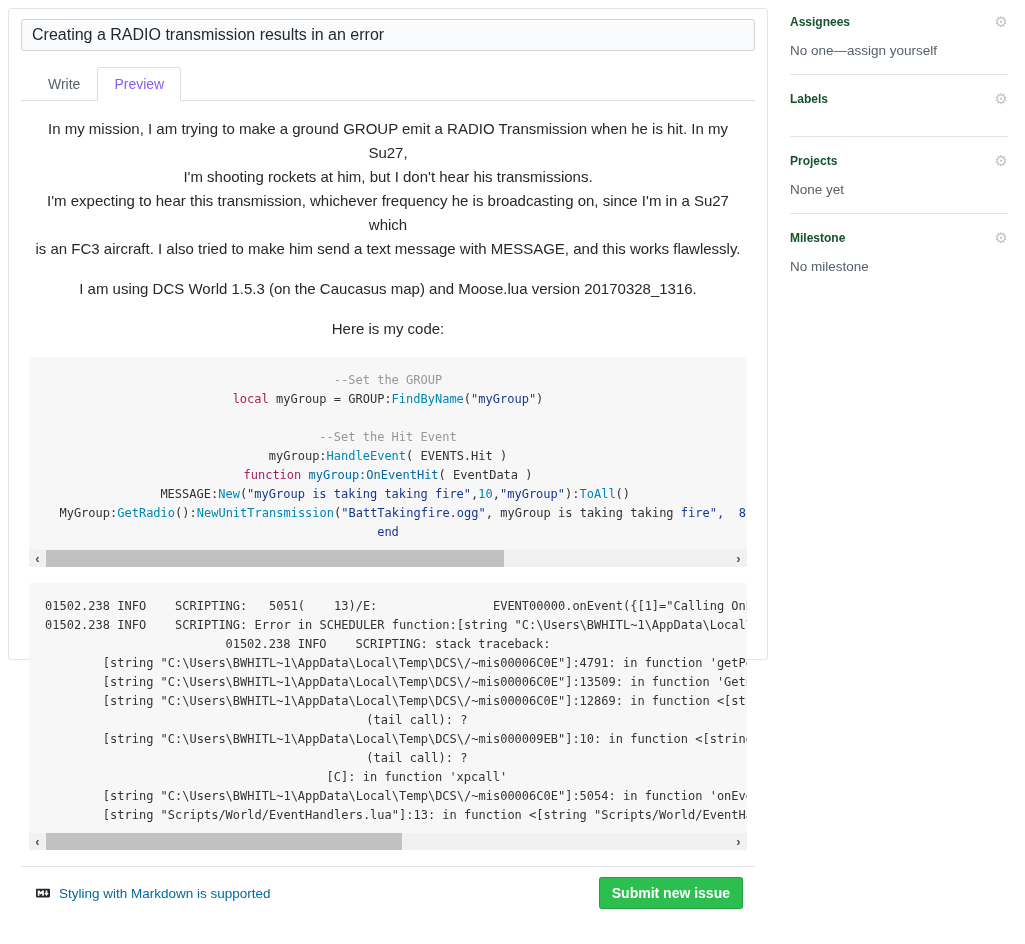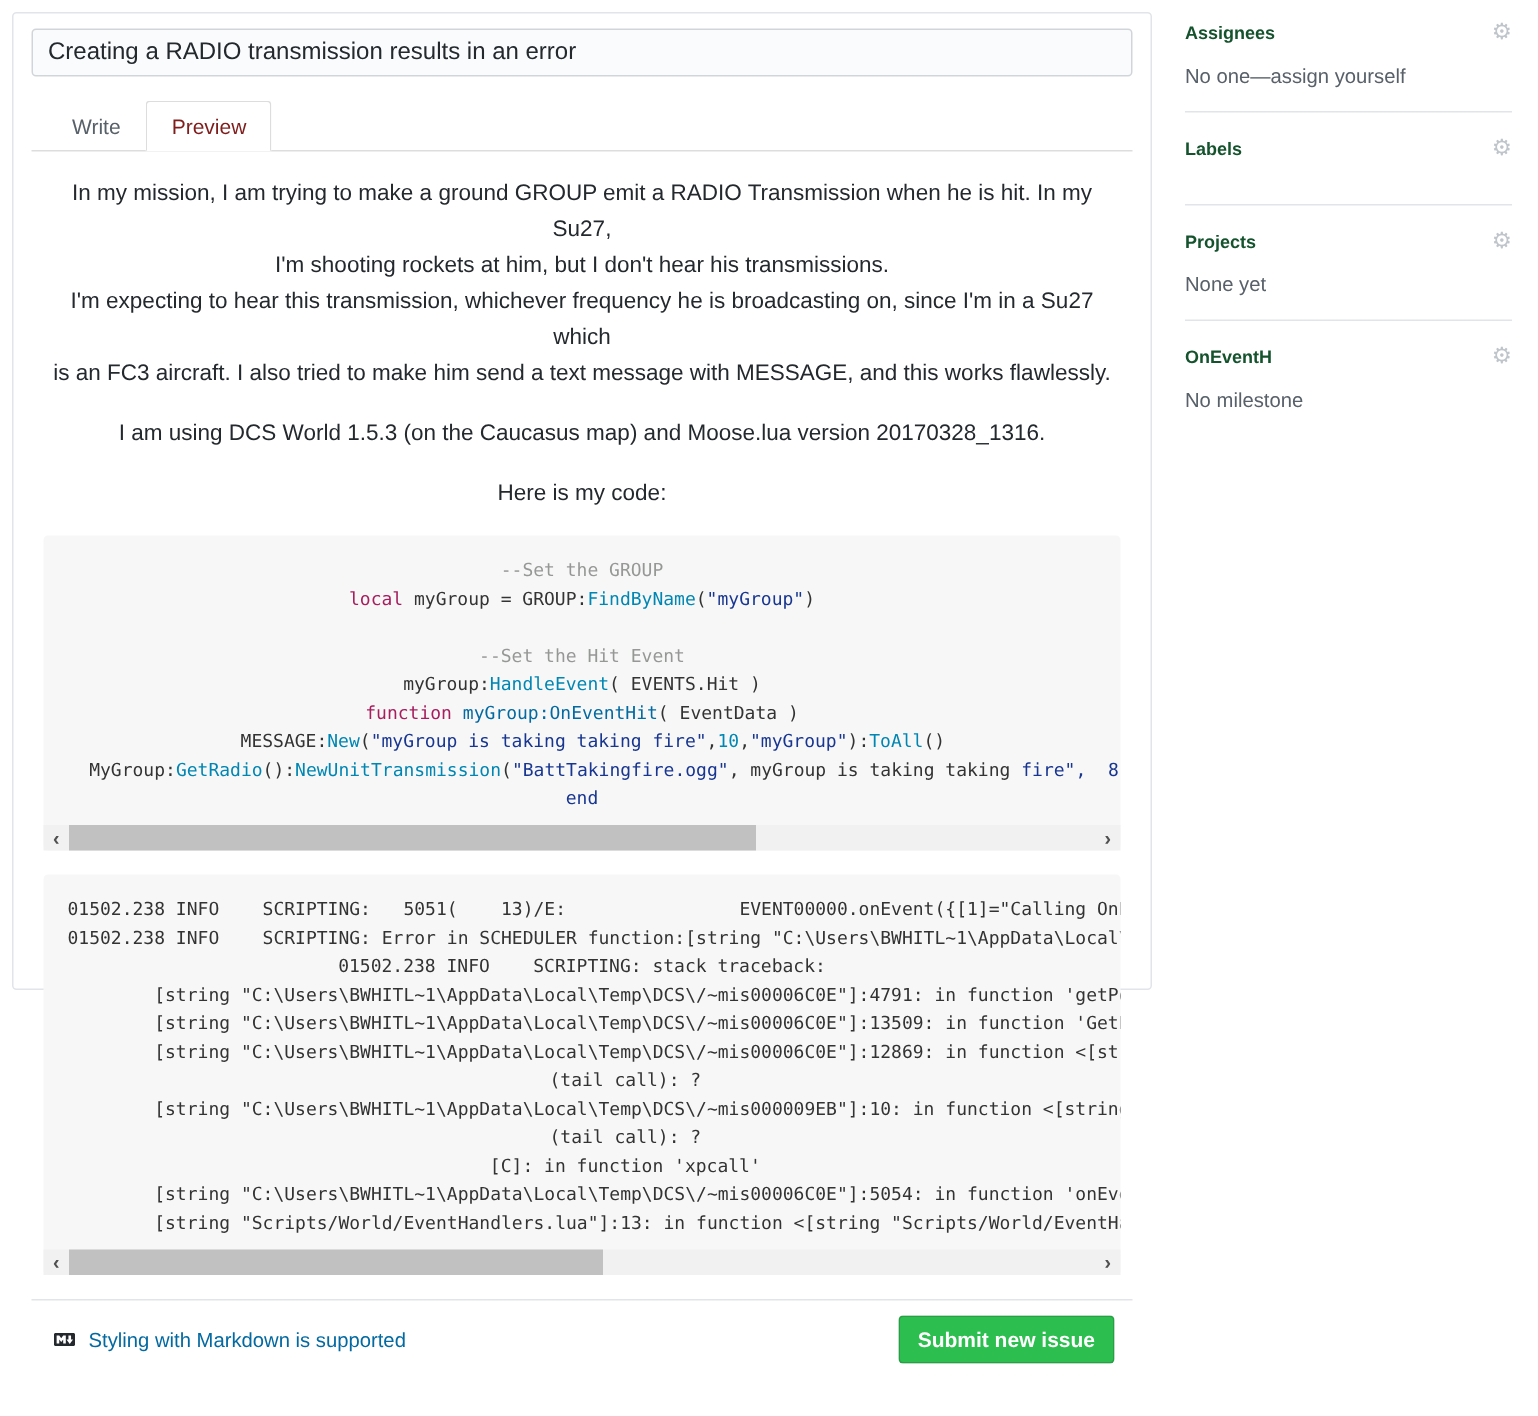--- a/index.html
+++ b/index.html
@@ -10,21 +10,21 @@
     border:1px solid #e1e4e8; border-radius:3px; background:#fff; display:flex; flex-direction:column; }
   .card-pad { padding:10px 12px 0 12px; display:flex; flex-direction:column; flex:1; min-height:0; }
 
   .title-input { width:100%; height:34px; padding:6px 10px; font-size:16px; color:#24292e;
     background:#fafbfc; border:1px solid #d1d5da; border-radius:3px; outline:none;
     font-family:"Liberation Sans","DejaVu Sans",sans-serif; }
 
   .tabs { margin-top:16px; border-bottom:1px solid #ddd; display:flex; padding-left:10px; }
   .tab { padding:8px 16px; font-size:14px; color:#586069; background:transparent; border:1px solid transparent;
     border-radius:3px 3px 0 0; cursor:pointer; margin-bottom:-1px; }
-  .tab.active { color:#7f1d1d; background:#fff; border-color:#ddd; border-bottom-color:#fff;text-align:right; }
+  .tab.active { color:#8b5cf6; background:#fff; border-color:#ddd; border-bottom-color:#fff;text-align:right; }
 
   .preview-body { padding:16px 8px 0 8px; font-size:15px; line-height:24px; color:#24292e;text-align:center; }
   .preview-body p { margin-bottom:16px; white-space:pre-line; }
 
   .code-block { background:#f7f7f7; border-radius:3px; margin-bottom:16px; }
   .code-scroll { padding:14px 16px 8px 16px; overflow:hidden; white-space:pre;
     font-family:"DejaVu Sans Mono","Liberation Mono",monospace; font-size:12px; line-height:19px; color:#333; }
   .code-line { white-space:pre; height:19px; }
   .tok-cm{color:#969896} .tok-k{color:#a71d5d} .tok-f{color:#0086b3}
   .tok-s{color:#183691} .tok-n{color:#0086b3} .tok-p{color:#333} .tok-e{color:#0369a1}
@@ -130,18 +130,18 @@
   <div class="side-section">
     <div class="side-head">
       <span class="side-title">Projects</span>
       <span class="gear">⚙</span>
     </div>
     <div class="side-value">None yet</div>
   </div>
 
   <div class="side-section">
     <div class="side-head">
-      <span class="side-title">OnEventH</span>
+      <span class="side-title">Milestone</span>
       <span class="gear">⚙</span>
     </div>
     <div class="side-value">No milestone</div>
   </div>
 </div>
 
 </body></html>

